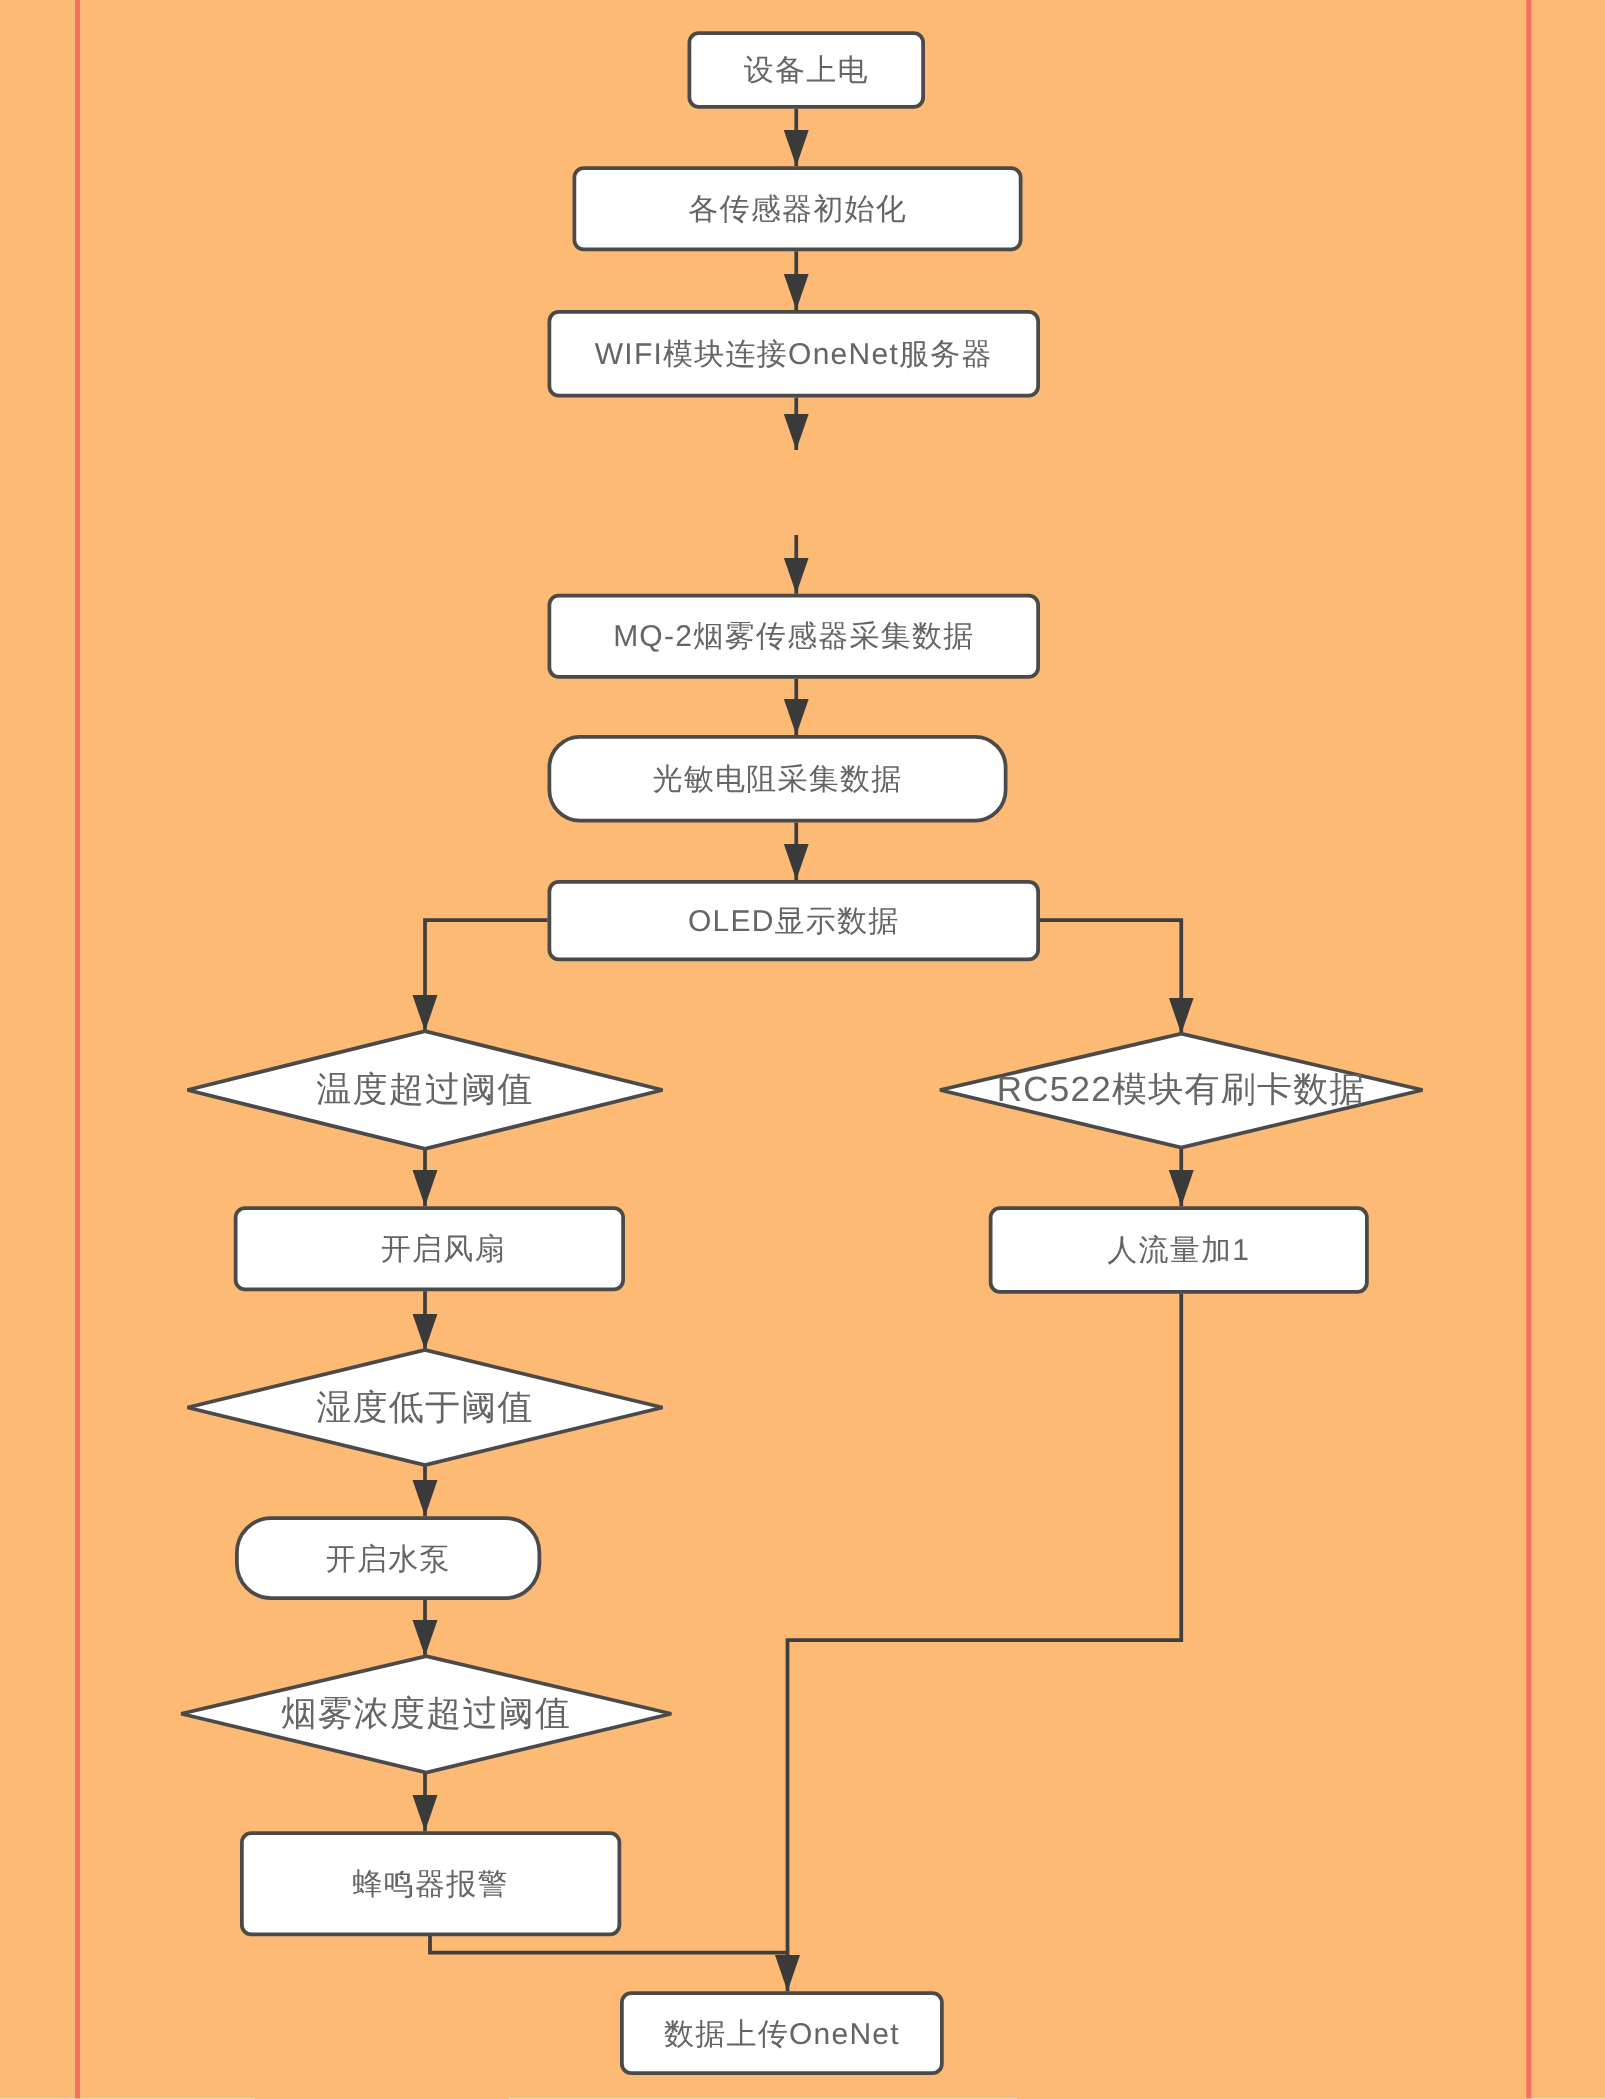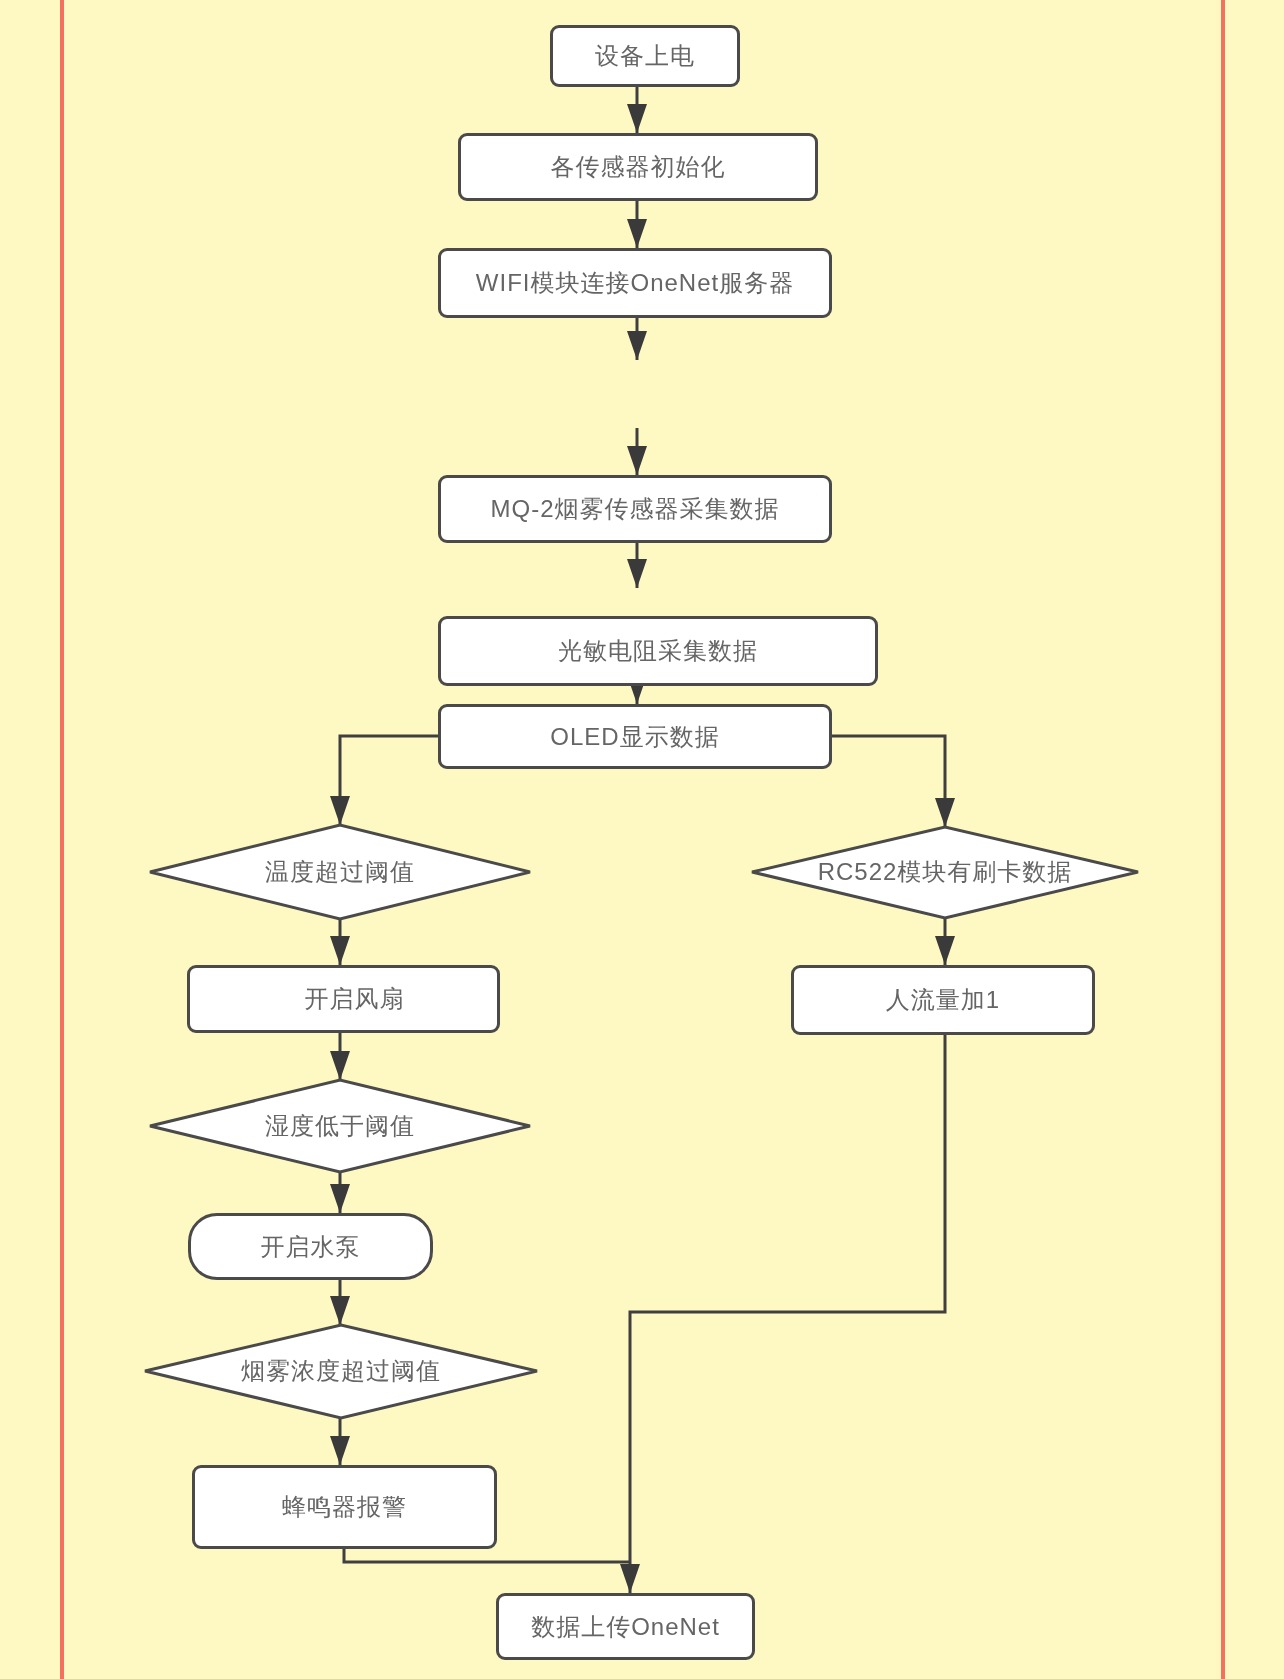--- a/index.html
+++ b/index.html
@@ -1,36 +1,36 @@
 <!DOCTYPE html>
 <html><head>
 <meta charset="utf-8">
 <style>
   html,body{margin:0;padding:0;background:#ffffff;}
   .canvas{
     position:relative;
     width:1284px;height:1679px;
-    background:#fef9c3;
+    background:#fdba74;
     font-family:"Liberation Sans","DejaVu Sans",sans-serif;
     overflow:hidden;
   }
   .vline{position:absolute;top:0;bottom:0;width:4px;background:#f4705f;}
   .svg-layer{position:absolute;left:0;top:0;}
   .node{
     position:absolute;box-sizing:border-box;
     background:#ffffff;
     border:3px solid #4a4a4a;border-radius:9px;
     display:flex;align-items:center;justify-content:center;
     font-size:24px;color:#656565;letter-spacing:1px;
     white-space:nowrap;
   }
   .dlabel{
     position:absolute;
     display:flex;align-items:center;justify-content:center;
-    font-size:24px;color:#656565;letter-spacing:1px;
+    font-size:28px;color:#656565;letter-spacing:1px;
     white-space:nowrap;text-align:center;
   }
 </style>
 </head>
 <body>
 
 <div class="canvas">
 
   <div class="vline" style="left:60px;"></div>
   <div class="vline" style="left:1221px;"></div>
@@ -70,21 +70,21 @@
 
   <div class="node" style="left:550px;top:25px;width:190px;height:62px;">设备上电</div>
 
   <div class="node" style="left:458px;top:133px;width:360px;height:68px;">各传感器初始化</div>
 
   <div class="node" style="left:438px;top:248px;width:394px;height:70px;">WIFI模块连接OneNet服务器</div>
 
 
   <div class="node" style="left:438px;top:475px;width:394px;height:68px;">MQ-2烟雾传感器采集数据</div>
 
-  <div class="node" style="left:438px;top:616px;width:440px;height:70px;">光敏电阻采集数据</div>
+  <div class="node" style="left:438px;top:588px;width:368px;height:70px;border-radius:26px;">光敏电阻采集数据</div>
 
   <div class="node" style="left:438px;top:704px;width:394px;height:65px;">OLED显示数据</div>
 
   <div class="node" style="left:187px;top:965px;width:313px;height:68px;padding-left:22px;">开启风扇</div>
 
   <div class="node" style="left:188px;top:1213px;width:245px;height:67px;border-radius:29px;">开启水泵</div>
 
   <div class="node" style="left:192px;top:1465px;width:305px;height:84px;">蜂鸣器报警</div>
 
   <div class="node" style="left:791px;top:965px;width:304px;height:70px;">人流量加1</div>

